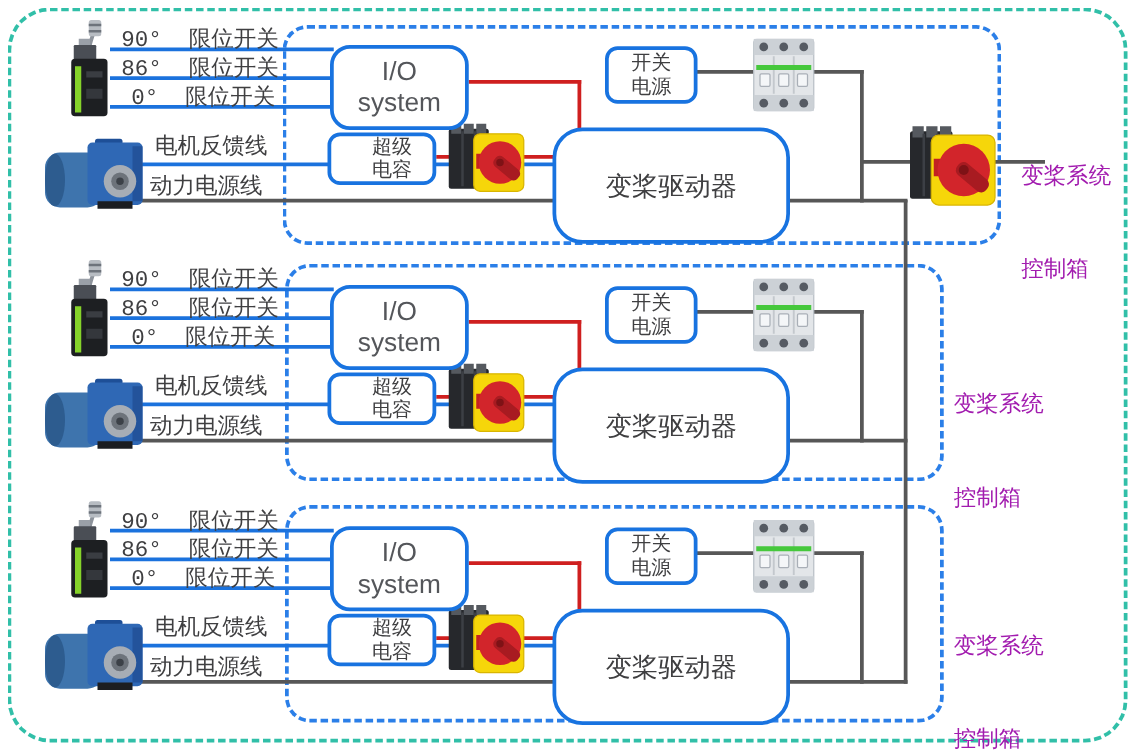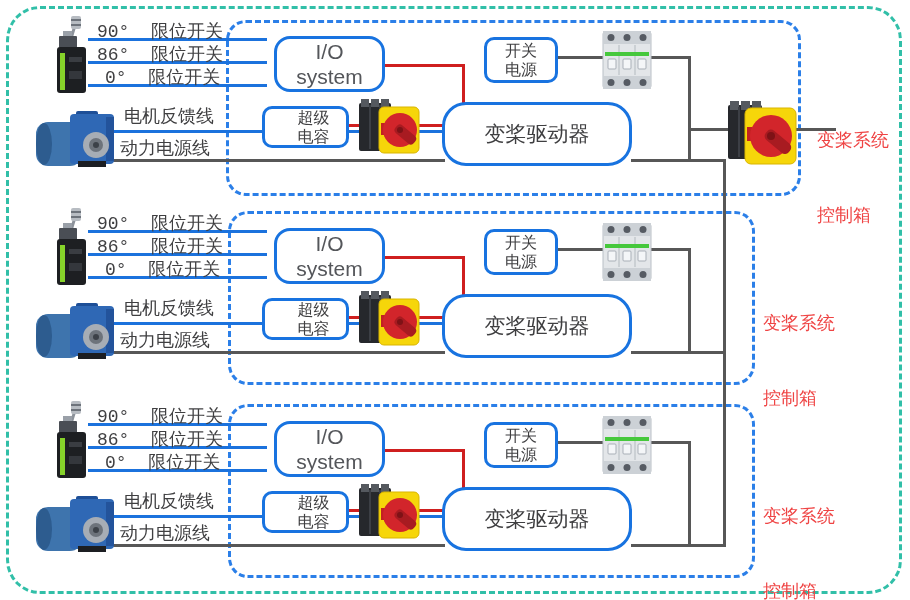--- a/index.html
+++ b/index.html
@@ -19,27 +19,27 @@
   .v{width:3px;}
   .blue{background:var(--wire-blue,#1b72dd);}
   .red{background:var(--wire-red,#cf1f1f);}
   .gray{background:var(--wire-gray,#575757);}
   
   .node{
     border:3px solid var(--box-border,#1873e0);background:#fff;
     display:flex;flex-direction:column;align-items:center;justify-content:center;
     text-align:center;box-sizing:border-box;
   }
-  .io-box{left:264px;top:36px;width:111px;height:56px;border-radius:16px;font-size:21px;line-height:25px;color:#54565a;margin-left:10px;}
+  .io-box{left:264px;top:36px;width:111px;height:68px;border-radius:16px;font-size:21px;line-height:25px;color:#54565a;}
   .cap-box{left:262px;top:106px;width:87px;height:42px;border-radius:10px;font-size:16px;line-height:19px;padding-left:16px;}
   .psu-box{left:484px;top:37px;width:74px;height:46px;border-radius:10px;font-size:16px;line-height:19px;}
-  .driver-box{left:442px;top:102px;width:190px;height:64px;border-radius:24px;font-size:21px;}
+  .driver-box{left:442px;top:102px;width:190px;height:93px;border-radius:24px;font-size:21px;}
   
   .wire-label{font-size:18px;white-space:pre;font-family:Liberation Mono, monospace;}
-  .cb-label{font-size:18px;line-height:25px;color:#ef4444;white-space:pre;}
+  .cb-label{font-size:18px;line-height:25px;color:#a21caf;white-space:pre;}
   
   .section{position:absolute;left:0;width:910px;height:200px;}
   .sec0{top:0;}
   .sec1{top:192px;}
   .sec2{top:385px;}
 </style>
 </head>
 <body>
 
 <div id="canvas">

